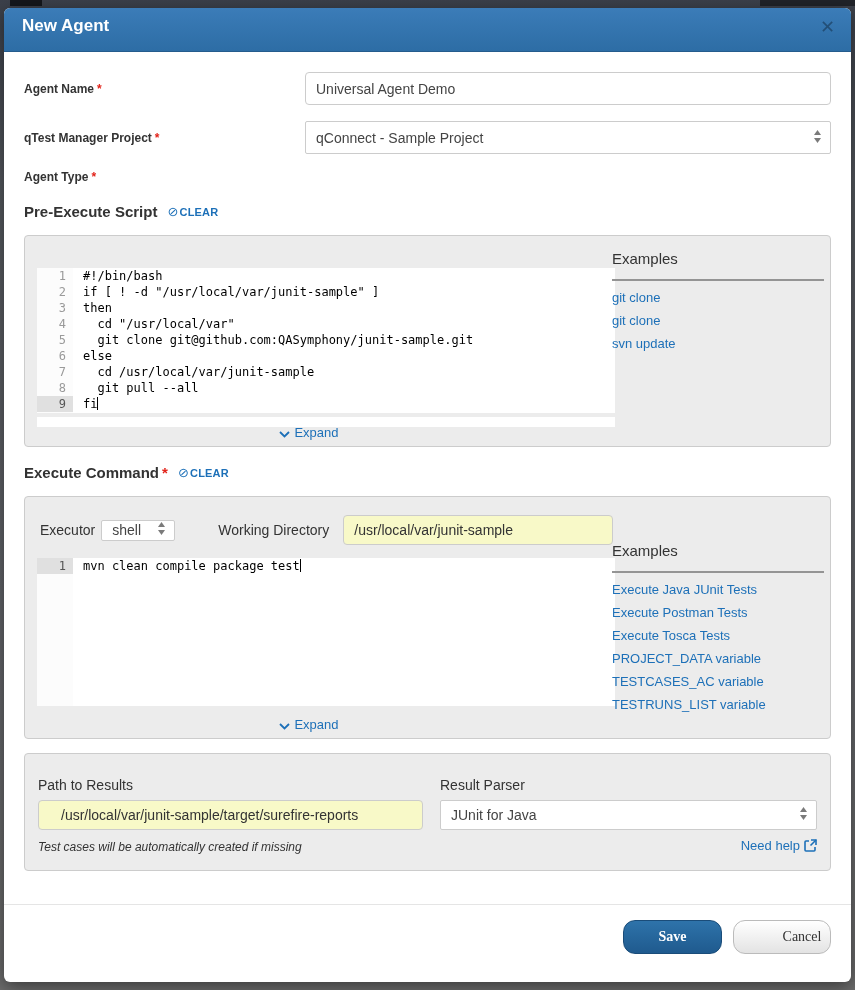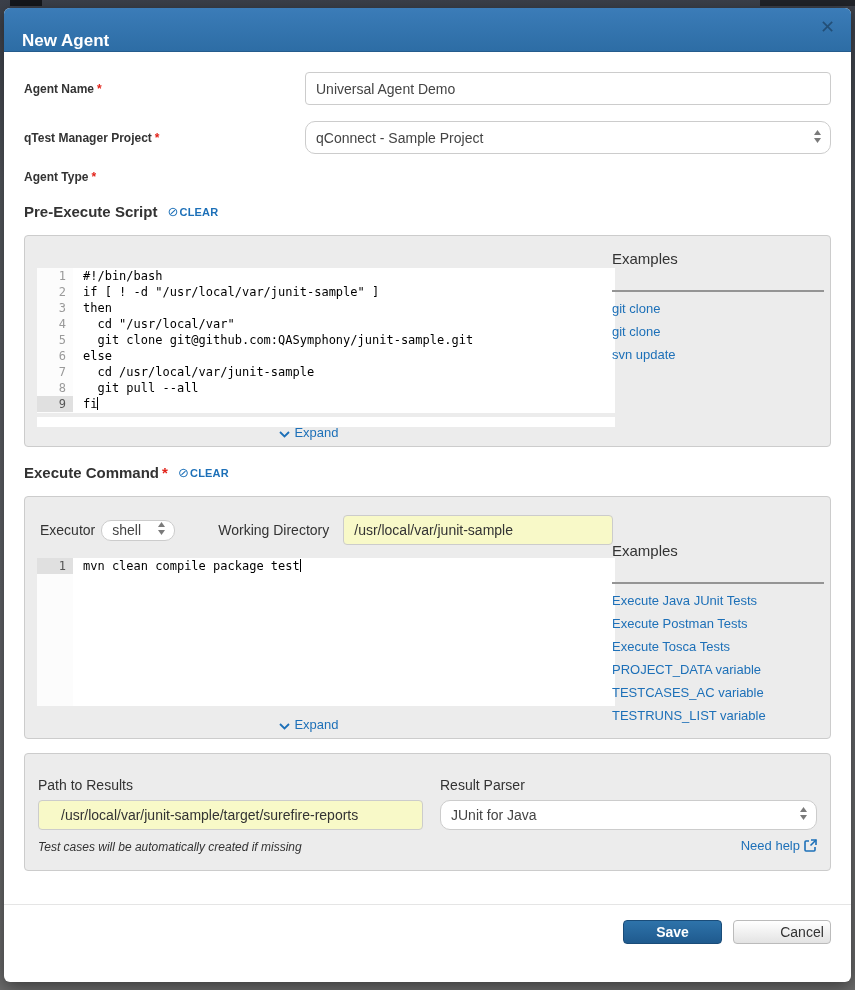--- a/index.html
+++ b/index.html
@@ -13,40 +13,40 @@
   .modal {
     position:absolute; left:4px; top:8px; width:847px; height:974px;
     background:#fff; border-radius:6px; box-shadow:0 4px 18px rgba(0,0,0,.5);
     display:flex; flex-direction:column;
   }
   .modal-header {
     height:44px; flex:0 0 44px;
     background:linear-gradient(180deg,#3b7cb8 0%,#2d6da5 100%);
     border-bottom:1px solid #255c8d;
     border-radius:6px 6px 0 0;
-    display:flex; align-items:flex-end; padding:0 18px; position:relative;
+    display:flex; align-items:flex-start; padding:8px 18px; position:relative;
   }
   .modal-title { color:#fff; font-size:17px; font-weight:bold; }
   .modal-close {
     position:absolute; right:16px; top:10px; font-size:18px; font-weight:bold;
     color:#14304a; opacity:.55; cursor:pointer; line-height:1;
   }
   .modal-body { padding:20px 20px 0 20px; flex:1; }
 
   .frow { display:flex; align-items:center; margin-bottom:16px; }
   .frow .flabel { flex:0 0 281px; font-size:12px; font-weight:bold; color:#333; }
   .req { color:#e2231a; margin-left:3px; font-weight:bold; }
   .fctrl { flex:1; }
   .tinput {
     width:100%; height:33px; border:1px solid #ccc; border-radius:4px;
     font-size:14px; color:#444; padding:0 10px; background:#fff; outline:none;
     font-family:"Liberation Sans","DejaVu Sans",sans-serif;
   }
   .selbox {
-    width:100%; height:33px; border:1px solid #ccc; border-radius:10px; background:#fff;
+    width:100%; height:33px; border:1px solid #ccc; border-radius:2px; background:#fff;
     font-size:14px; color:#444; padding:0 26px 0 10px;
     display:flex; align-items:center; position:relative; cursor:default;
   }
   .selarrows { position:absolute; right:8px; top:50%; transform:translateY(-50%); display:block; }
 
   .sect-head { display:flex; align-items:center; margin:19px 0 0 0; }
   .sect-title { font-size:15px; font-weight:bold; color:#333; }
   .clear-link {
     margin-left:10px; color:#1d70b8; font-size:11px; font-weight:bold;
     display:inline-flex; align-items:center; cursor:pointer; letter-spacing:.2px;
@@ -73,21 +73,21 @@
 
   .expand-link {
     position:absolute; left:0; right:237px; bottom:6px; text-align:center;
     color:#1d70b8; font-size:13px; cursor:pointer;
   }
   .expand-link svg { vertical-align:-1px; margin-right:4px; }
 
   .examples { position:absolute; right:6px; width:212px; }
   .pre-exec .examples { top:14px; }
   .exec .examples { top:45px; }
-  .examples h4 { font-size:15px; font-weight:normal; color:#333; padding-bottom:23px; border-bottom:2px solid #949494; }
+  .examples h4 { font-size:15px; font-weight:normal; color:#333; padding-bottom:12px; border-bottom:2px solid #949494; }
   .examples a { display:block; color:#1d70b8; font-size:13px; margin-top:10px; line-height:13px; text-decoration:none; cursor:pointer; }
 
   .exec-toprow { display:flex; align-items:center; padding:18px 0 0 15px; }
   .exec-toprow .lbl { font-size:14px; color:#333; }
   .executor-sel { width:74px; height:21px; margin-left:6px; }
   .wd-label { margin-left:43px; }
   .wd-input {
     margin-left:14px; width:270px; height:30px; background:#f8f9c8;
     border:1px solid #ccc; border-radius:4px; font-size:14px; color:#333; padding:0 10px; outline:none;
     font-family:"Liberation Sans","DejaVu Sans",sans-serif;
@@ -104,21 +104,21 @@
     font-family:"Liberation Sans","DejaVu Sans",sans-serif;
   }
   .res-note { font-size:12px; font-style:italic; color:#333; margin-top:10px; }
   .parser-sel { height:30px; }
   .need-help { text-align:right; margin-top:6px; }
   .need-help a { color:#1d70b8; font-size:13px; text-decoration:none; cursor:pointer; }
   .need-help svg { vertical-align:-2px; margin-left:4px; }
 
   .footer-sep { border-top:1px solid #e5e5e5; margin:33px -20px 0 -20px; }
   .modal-footer { display:flex; justify-content:flex-end; gap:11px; padding:15px 0 10px 0; }
-  .btn { height:24px; border-radius:4px; font-size:14px; cursor:pointer; font-family:Liberation Sans, sans-serif; }
+  .btn { height:34px; border-radius:12px; font-size:14px; cursor:pointer; font-family:Liberation Serif, serif; }
   .btn-save {
     width:99px; color:#fff; font-weight:bold;
     background:linear-gradient(180deg,#2e73aa 0%,#1f5a8e 100%);
     border:1px solid #1a4c79;
   }
   .btn-cancel {
     width:98px; color:#333;
     background:linear-gradient(180deg,#ffffff 0%,#e3e3e3 100%);
     border:1px solid #bbb;
     padding-left:40px;

